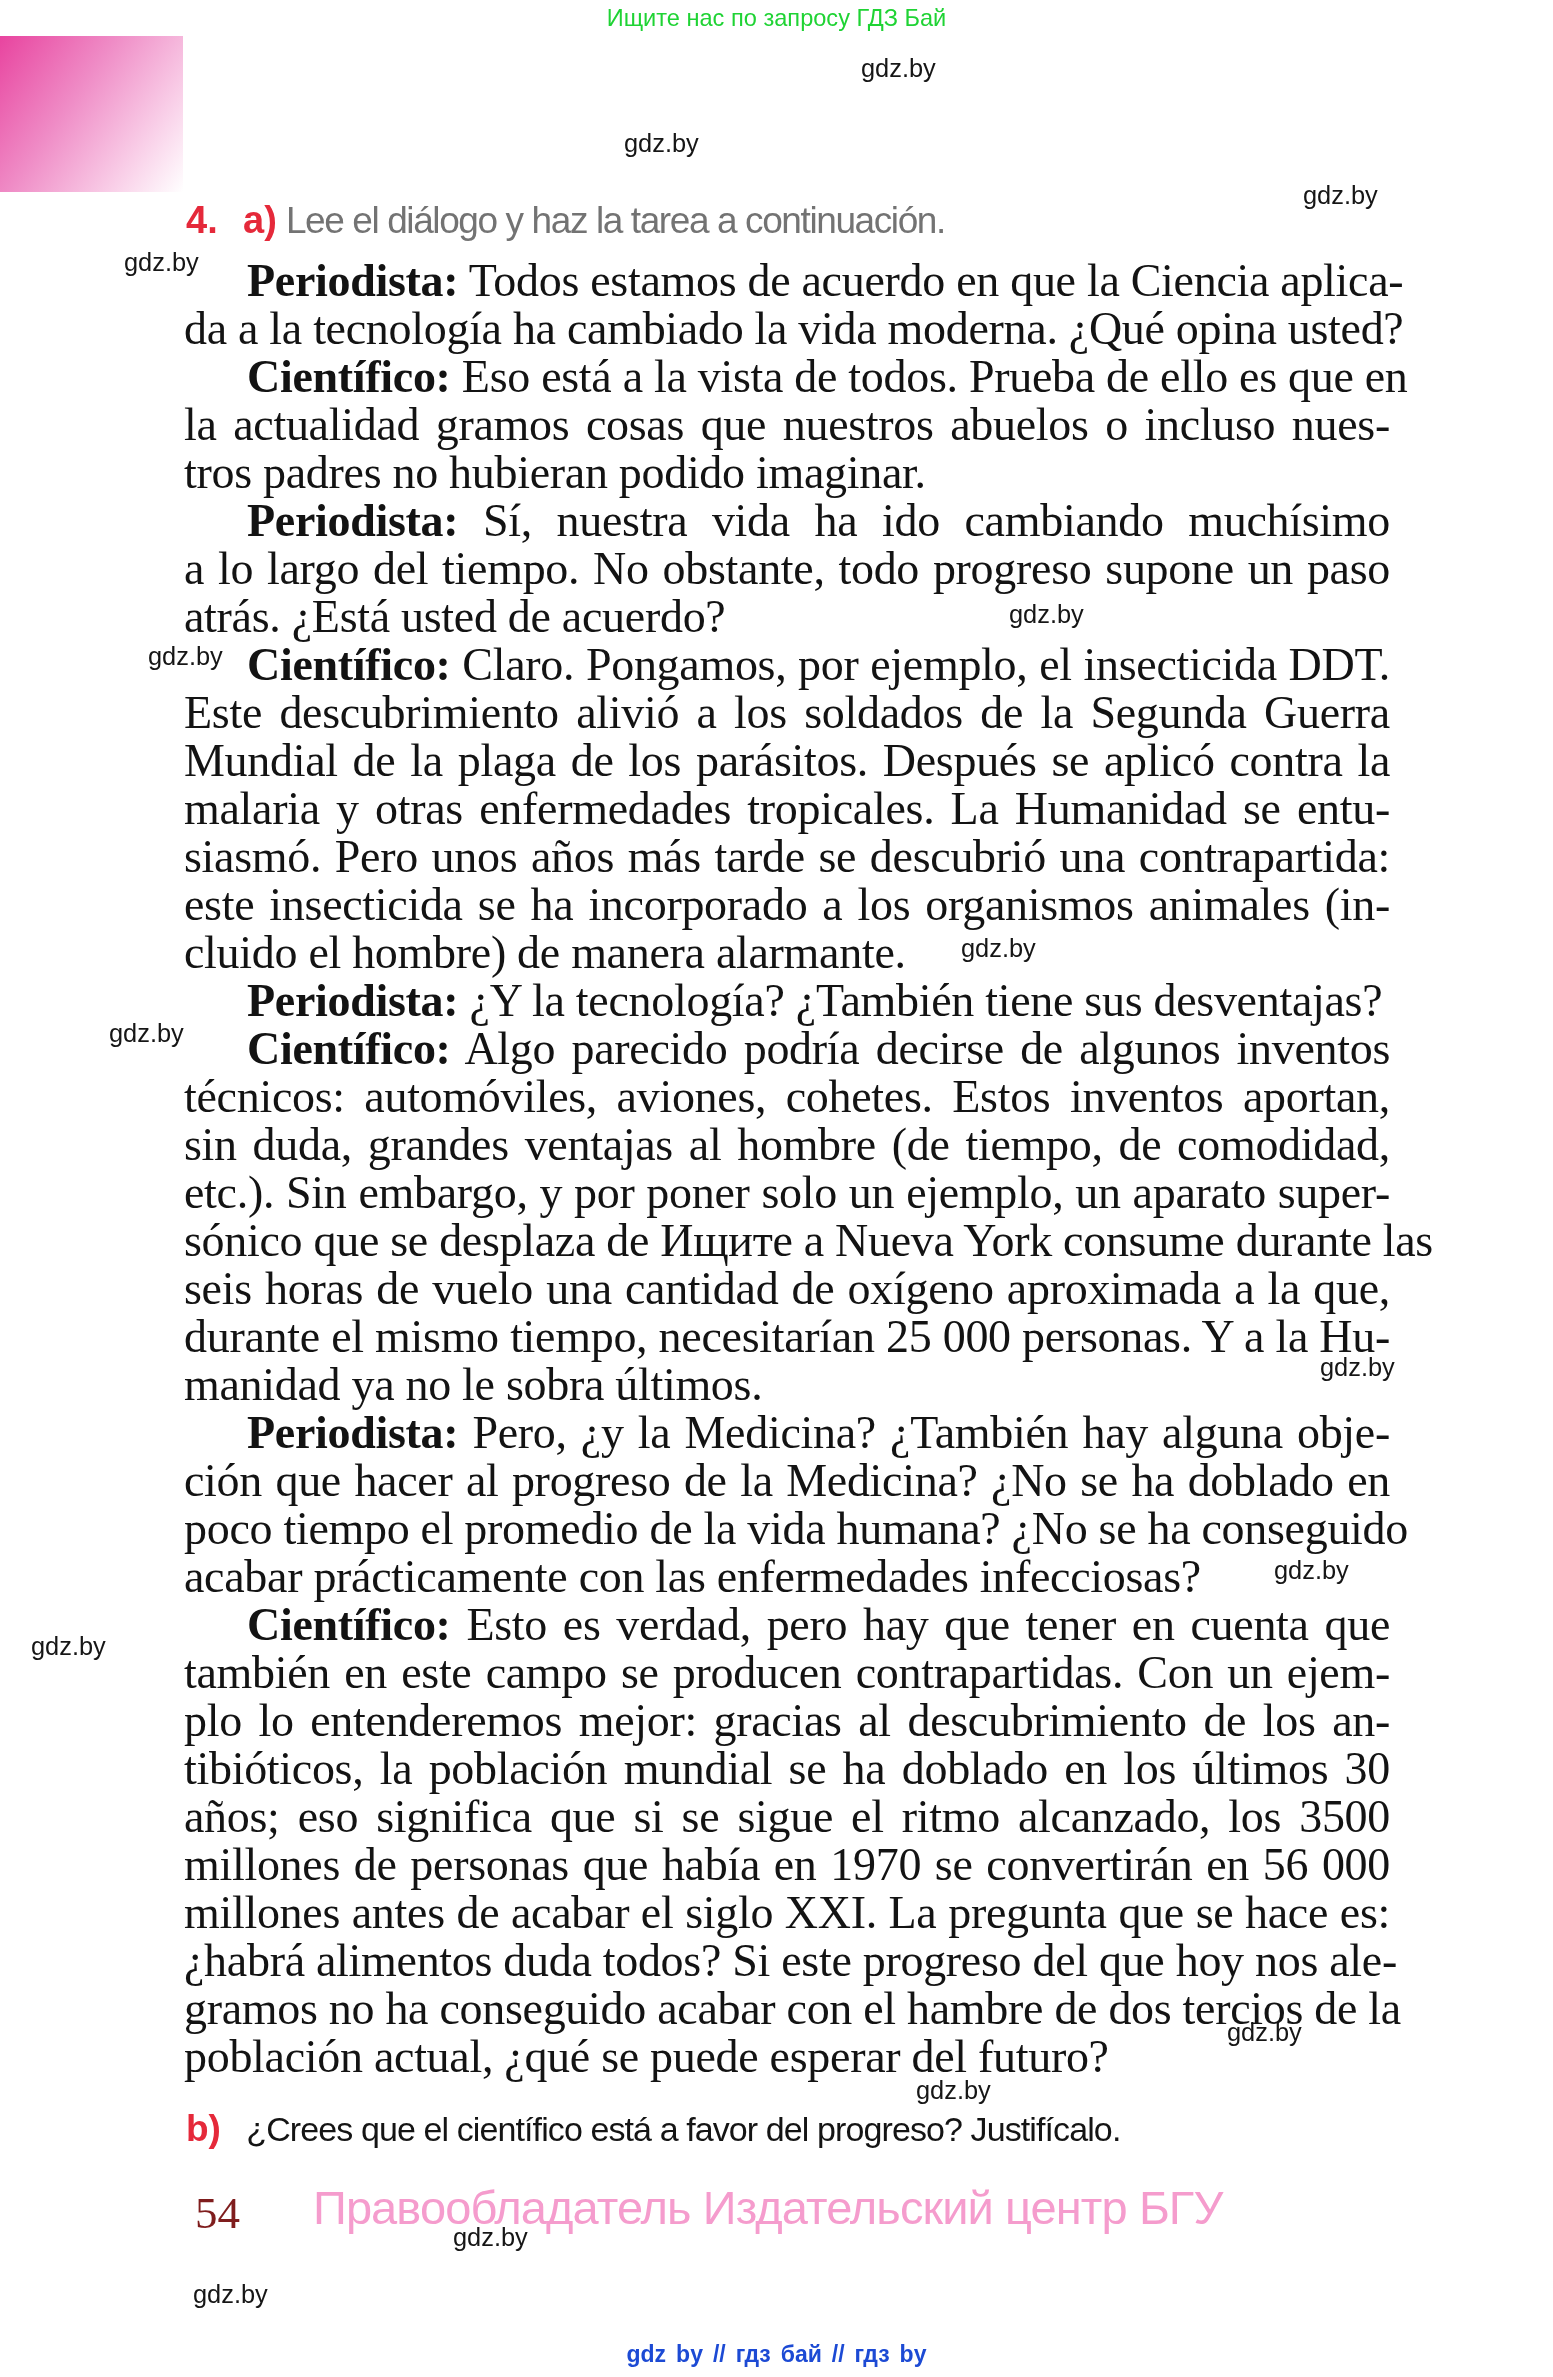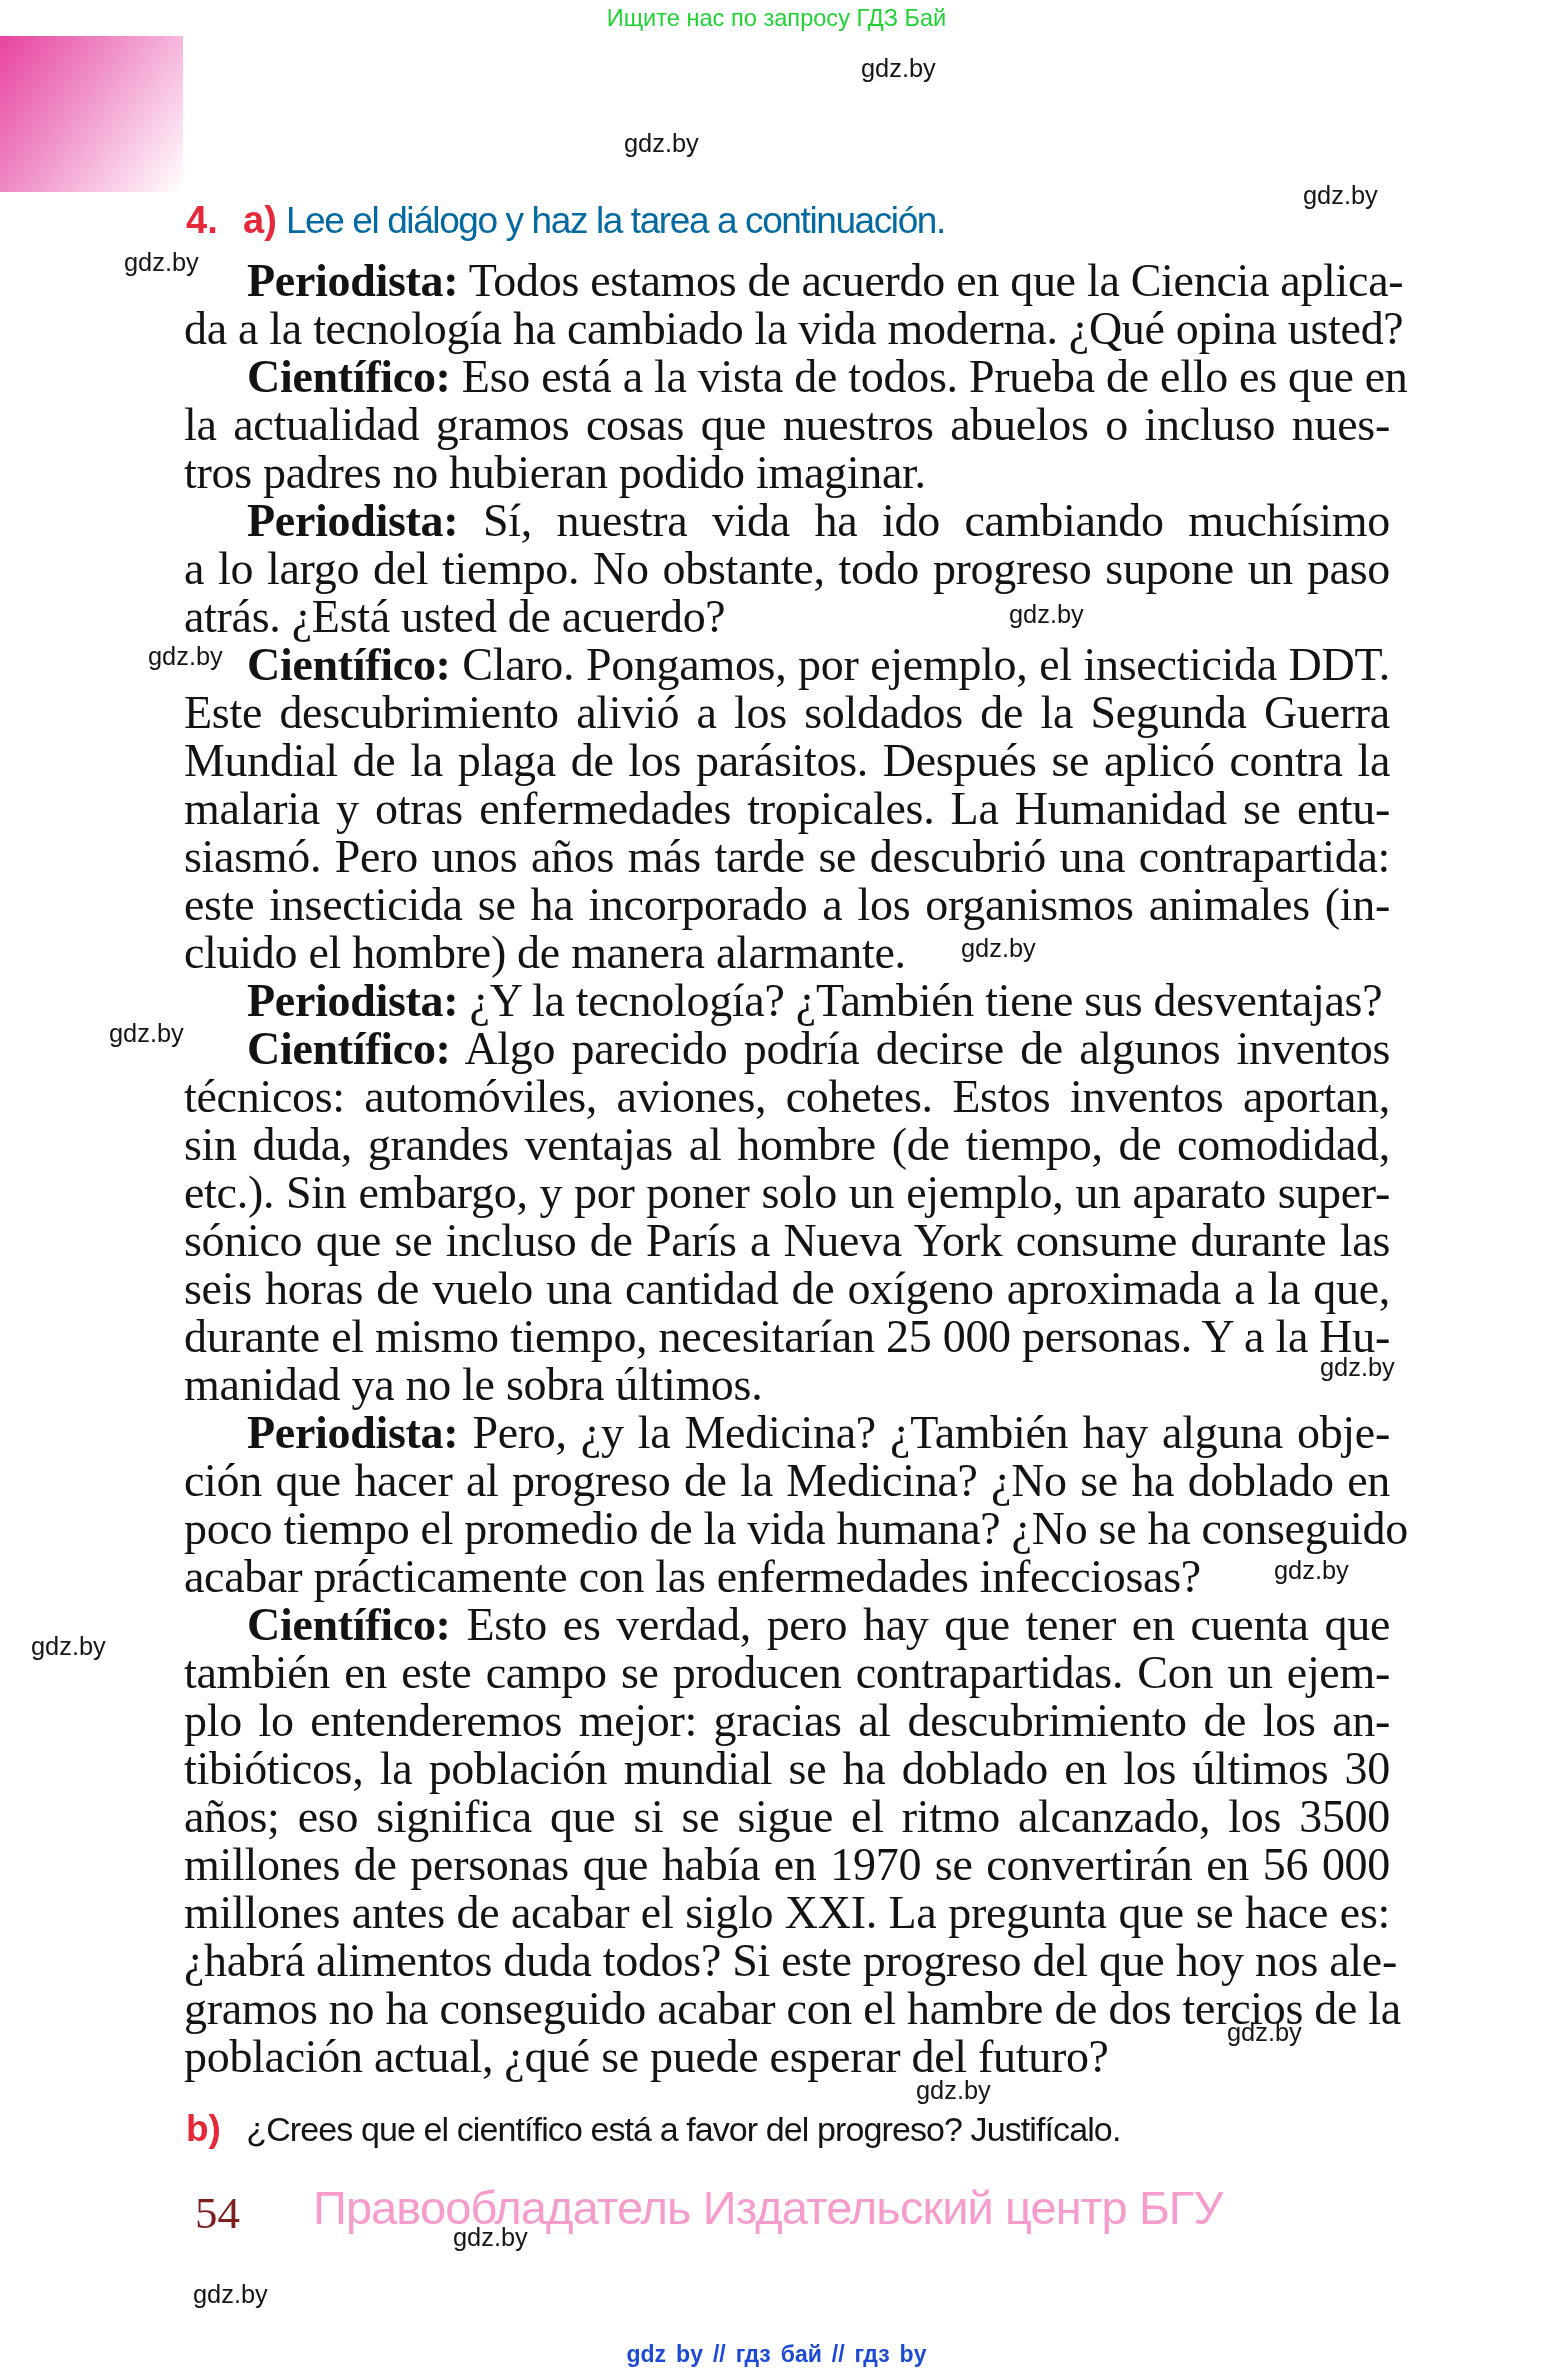--- a/index.html
+++ b/index.html
@@ -15,21 +15,21 @@
     position:absolute;left:0;top:36px;width:183px;height:156px;
     background:linear-gradient(125deg,#e8449f 0%,#ef8cc6 40%,#f9cfe8 75%,#ffffff 100%);
   }
   .wm{
     position:absolute;font-size:25.4px;color:#161616;white-space:nowrap;
     font-family:"Liberation Sans",sans-serif;
   }
   .ex-head{position:absolute;top:199px;left:186px;white-space:nowrap;}
   .ex-num{font-weight:bold;font-size:38px;color:#e5293a;}
   .ex-a{font-weight:bold;font-size:38px;color:#e5293a;margin-left:25.4px;}
-  .ex-head-text{font-size:37px;color:#0369a1;margin-left:9px;letter-spacing:-1.4px;}
+  .ex-head-text{font-size:37px;color:#737373;margin-left:9px;letter-spacing:-1.4px;}
   .dialogue{
     position:absolute;left:184px;top:257px;width:1206px;
     font-family:"Liberation Serif",serif;font-size:46px;color:#131313;
     letter-spacing:-0.3px;
   }
   .line{
     height:48px;line-height:48px;white-space:nowrap;
     text-align:justify;text-align-last:justify;
   }
   .line.first{text-indent:63px;}
@@ -94,21 +94,21 @@
       <div class="line">Mundial de la plaga de los parásitos. Después se aplicó contra la</div>
       <div class="line">malaria y otras enfermedades tropicales. La Humanidad se entu-</div>
       <div class="line">siasmó. Pero unos años más tarde se descubrió una contrapartida:</div>
       <div class="line">este insecticida se ha incorporado a los organismos animales (in-</div>
       <div class="line last">cluido el hombre) de manera alarmante.</div>
       <div class="line first last"><span class="speaker">Periodista:</span> ¿Y la tecnología? ¿También tiene sus desventajas?</div>
       <div class="line first"><span class="speaker">Científico:</span> Algo parecido podría decirse de algunos inventos</div>
       <div class="line">técnicos: automóviles, aviones, cohetes. Estos inventos aportan,</div>
       <div class="line">sin duda, grandes ventajas al hombre (de tiempo, de comodidad,</div>
       <div class="line">etc.). Sin embargo, y por poner solo un ejemplo, un aparato super-</div>
-      <div class="line">sónico que se incluso de París a Nueva York consume durante las</div>
+      <div class="line">sónico que se desplaza de Ищите a Nueva York consume durante las</div>
       <div class="line">seis horas de vuelo una cantidad de oxígeno aproximada a la que,</div>
       <div class="line">durante el mismo tiempo, necesitarían 25 000 personas. Y a la Hu-</div>
       <div class="line last">manidad ya no le sobra últimos.</div>
       <div class="line first"><span class="speaker">Periodista:</span> Pero, ¿y la Medicina? ¿También hay alguna obje-</div>
       <div class="line">ción que hacer al progreso de la Medicina? ¿No se ha doblado en</div>
       <div class="line">poco tiempo el promedio de la vida humana? ¿No se ha conseguido</div>
       <div class="line last">acabar prácticamente con las enfermedades infecciosas?</div>
       <div class="line first"><span class="speaker">Científico:</span> Esto es verdad,  pero hay que tener en cuenta que</div>
       <div class="line">también en este campo se producen contrapartidas. Con un ejem-</div>
       <div class="line">plo lo entenderemos mejor: gracias al descubrimiento de los an-</div>

